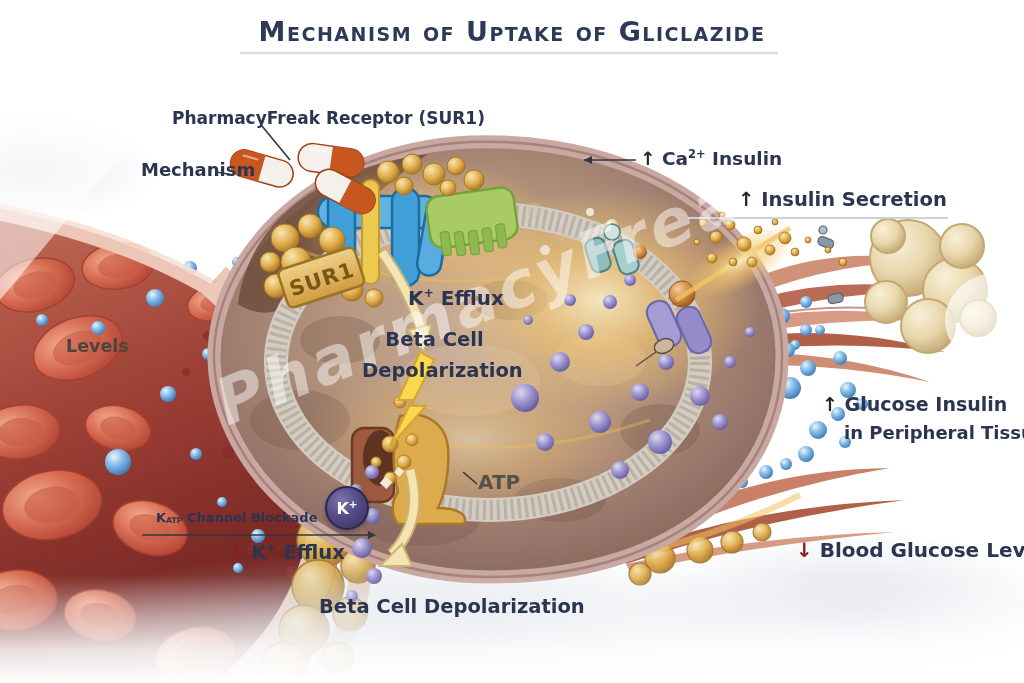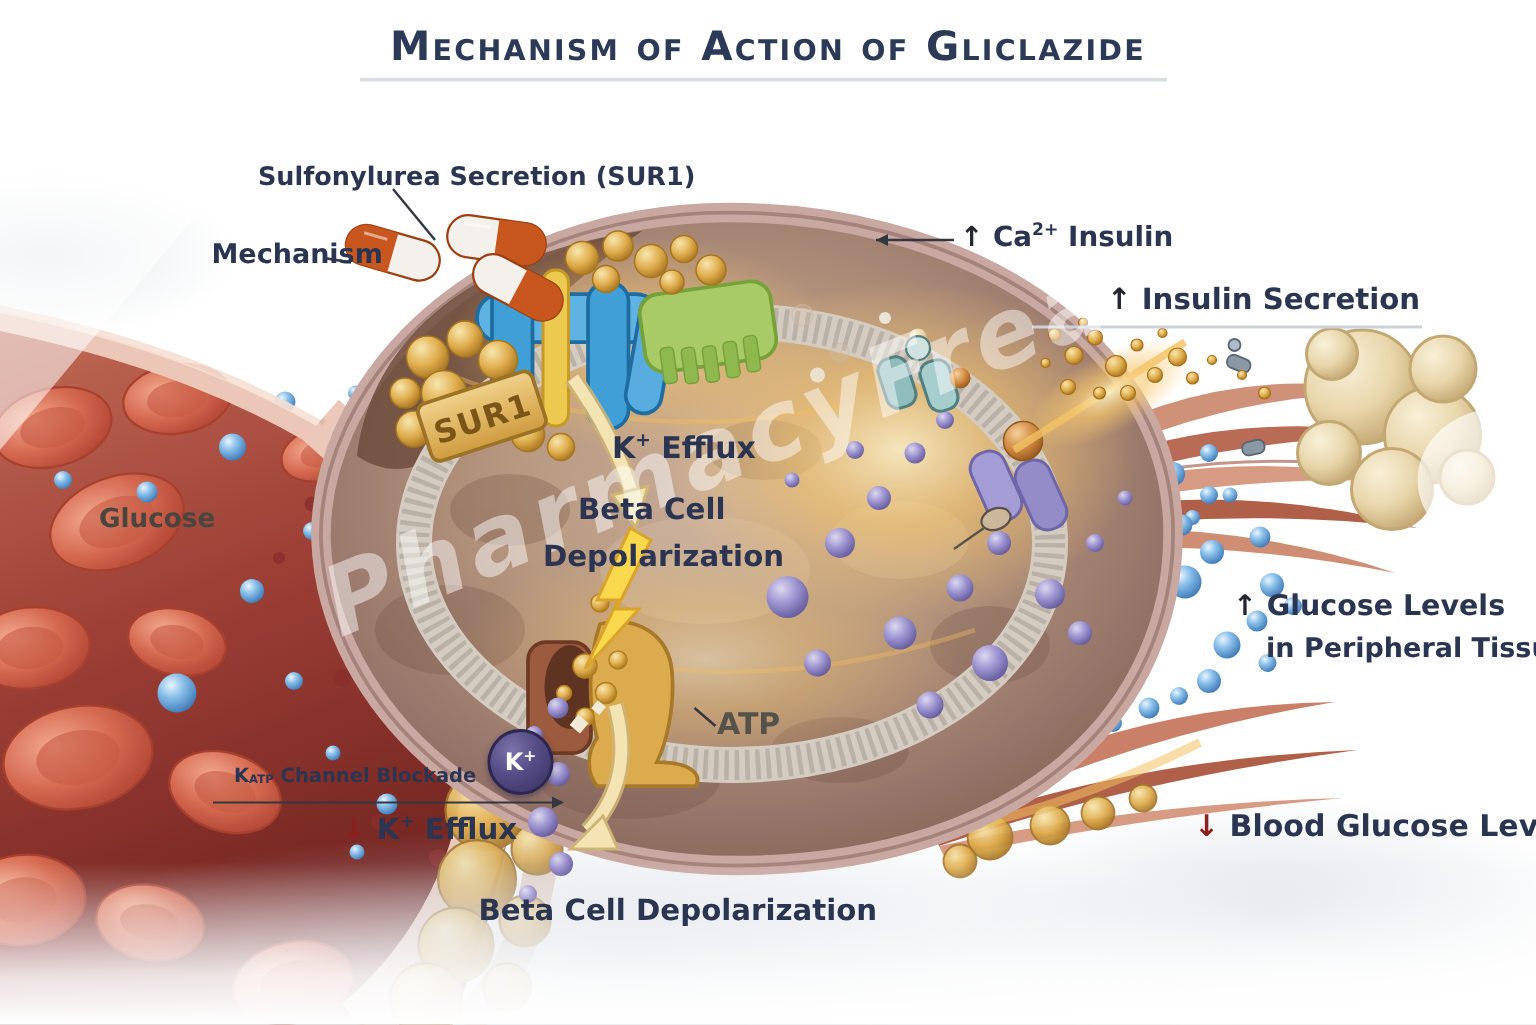--- a/index.html
+++ b/index.html
@@ -507,25 +507,25 @@
       <line x1="463" y1="472" x2="477" y2="484"></line>
     </g>
     <polygon points="584,160 592,156 592,164" fill="#33373f"></polygon>
     <polygon points="376,535 368,531 368,539" fill="#33373f"></polygon>
     <line x1="240" y1="53" x2="778" y2="53" stroke="#d9dde2" stroke-width="2.5"></line>
     <line x1="688" y1="218" x2="948" y2="218" stroke="#cdd2da" stroke-width="2"></line>
   </svg>
 
   <div class="wm">PharmacyFreak</div>
 
-  <div class="lbl title">Mechanism of Action of Gliclazide</div>
+  <div class="lbl title">Mechanism of Uptake of Gliclazide</div>
 
   <div class="lbl center" style="left:172px;top:84px;width:240px;font-size:17px;line-height:23px;">
     <br>
-    <span>Sulfonylurea Secretion (SUR1)</span>
+    <span>PharmacyFreak Receptor (SUR1)</span>
   </div>
 
   <div class="lbl" style="left:141px;top:160px;font-size:18px;">Mechanism</div>
 
   <div class="lbl" style="left:640px;top:148px;font-size:18.5px;">
     <span class="arr-up">↑</span>
     <span>Ca</span><sup>2+</sup><span> Insulin</span>
   </div>
 
   <div class="lbl" style="left:738px;top:189px;font-size:19.5px;">
@@ -535,25 +535,25 @@
 
   <div class="lbl" style="left:408px;top:287px;font-size:20px;">
     <span>K</span><sup>+</sup><span> Efflux</span>
   </div>
 
   <div class="lbl center" style="left:318px;top:324px;width:145px;font-size:19.5px;line-height:31px;margin-left:44px;">
     <span>Beta Cell</span><br>
     <span>Depolarization</span>
   </div>
 
-  <div class="lbl muted" style="left:66px;top:336px;font-size:17.5px;">Glucose</div>
+  <div class="lbl muted" style="left:66px;top:336px;font-size:17.5px;">Levels</div>
 
   <div class="lbl" style="left:822px;top:390px;font-size:19px;line-height:28px;">
     <span class="arr-up">↑</span>
-    <span>Glucose Levels</span><br>
+    <span>Glucose Insulin</span><br>
     <span class="small2" style="margin-left:22px;">in Peripheral Tissues</span>
   </div>
 
   <div class="lbl" style="left:156px;top:511px;font-size:13px;">
     <span>K</span><sub>ATP</sub><span> Channel Blockade</span>
   </div>
 
   <div class="lbl" style="left:228px;top:542px;font-size:19.5px;">
     <span class="arr-down">↓</span>
     <span>K</span><sup>+</sup><span> Efflux</span>

